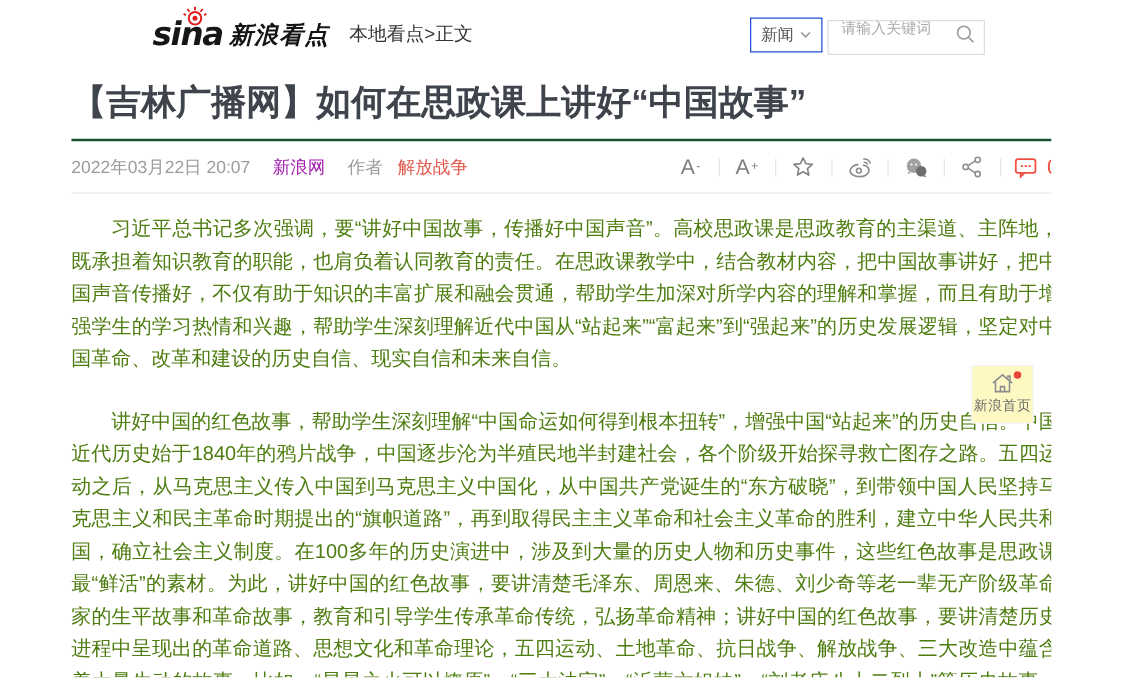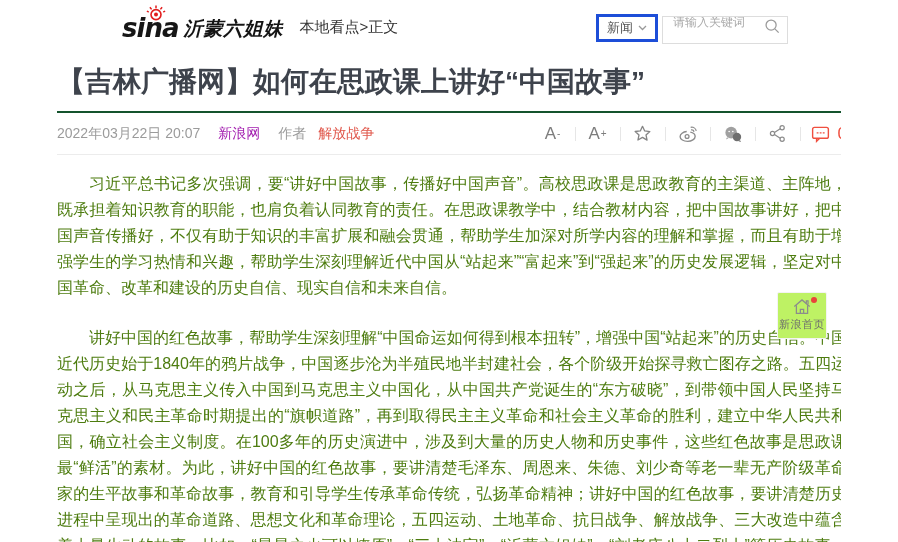--- a/index.html
+++ b/index.html
@@ -9,21 +9,21 @@
 
   
   .header { display:flex; align-items:center; height:56px; padding:0 53px 0 65px; }
   .logo { display:flex; align-items:flex-end; position:relative; cursor:pointer; }
   .logo-eye { position:absolute; left:24px; top:-12px; }
   .logo-sina { font-family:"DejaVu Sans",sans-serif; font-style:italic; font-weight:800; font-size:26px; line-height:24px; letter-spacing:-1px; color:#161616; }
   .logo-suffix { font-size:19px; font-weight:700; color:#141414; margin-left:5px; line-height:22px; letter-spacing:1px; font-style:italic; }
   .breadcrumb { font-size:15px; color:#333; margin-left:16px; padding-bottom:2px; }
   .header-spacer { flex:1; }
   .search-wrap { display:flex; align-items:center; }
-  .cat-dropdown { display:flex; align-items:center; gap:5px; height:28px; padding:0 8px; border:3px solid #1d4ed8; font-size:13px; color:#555; background:#fff; cursor:pointer; }
+  .cat-dropdown { display:flex; align-items:center; gap:5px; height:28px; padding:0 8px; border:1px solid #1d4ed8; font-size:13px; color:#555; background:#fff; cursor:pointer; }
   .search-box { position:relative; margin-left:4px; }
   .search-input { width:126px; height:28px; border:1px solid #ddd; font-size:12px; color:#333; padding:0 30px 16px 10px; outline:none; }
   .search-input::placeholder { color:#aaa; }
   .search-icon { position:absolute; right:7px; top:5px; cursor:pointer; }
 
   
   .main { width:790px; margin:0 auto; }
   .article-title { font-size:28px; line-height:38px; font-weight:700; color:#3e434c; margin-top:7px; }
 
   .meta-bar { margin-top:10px; border-top:2px solid #14532d; border-bottom:1px solid #ececec; height:44px; display:flex; align-items:center; }
@@ -40,42 +40,42 @@
   .font-btn { font-size:17px; color:#7d7d7d; font-weight:400; line-height:1; }
   .font-btn sup { font-size:10px; color:#7d7d7d; margin-left:1px; vertical-align:6px; }
   .comment-group { display:flex; align-items:center; cursor:pointer; }
   .comment-count { color:#f04f3f; font-size:17px; margin-left:7px; }
 
   
   .article-body { margin-top:16px; }
   .article-body p { font-size:16px; line-height:26px; color:#4d7c0f; text-indent:2em; text-align:justify; margin-bottom:24px; }
 
   
-  .home-widget { position:absolute; right:14px; top:292px; width:50px; height:47px; background:#bef264; border:1px solid #f3f3f3; border-radius:2px; text-align:center; padding-top:4px; cursor:pointer; }
+  .home-widget { position:absolute; right:14px; top:292px; width:50px; height:47px; background:#fef9c3; border:1px solid #f3f3f3; border-radius:2px; text-align:center; padding-top:4px; cursor:pointer; }
   .home-dot { position:absolute; right:9px; top:4px; width:6px; height:6px; border-radius:50%; background:#e8443a; }
   .home-label { display:block; font-size:11px; color:#6e6e6e; margin-top:1px; letter-spacing:0.5px; }
 
   svg { display:block; }
 </style>
 </head>
 <body>
 
 <div class="page">
 
   <div class="header">
     <div class="logo">
       <span class="logo-eye">
         <svg width="20" height="17" viewBox="0 0 20 17">
           <path d="M10 4.2V1.4 M5.6 5.4L3.9 3.2 M14.4 5.4L16.1 3.2 M2.7 8.2L.9 7 M17.3 8.2l1.8-1.2" stroke="#e21d1d" stroke-width="1.5" fill="none"></path>
           <circle cx="10" cy="10.6" r="5" fill="none" stroke="#e21d1d" stroke-width="1.6"></circle>
           <circle cx="10" cy="10.6" r="2" fill="#e21d1d"></circle>
         </svg>
       </span>
       <span class="logo-sina">sina</span>
-      <span class="logo-suffix">沂蒙六姐妹</span>
+      <span class="logo-suffix">新浪看点</span>
     </div>
     <span class="breadcrumb">本地看点&gt;正文</span>
     <div class="header-spacer"></div>
     <div class="search-wrap">
       <div class="cat-dropdown">
         <span>新闻</span>
         <span>
           <svg width="9" height="6" viewBox="0 0 9 6">
               <path d="M1 1l3.5 3.5L8 1" fill="none" stroke="#999" stroke-width="1.3"></path>
             </svg>

